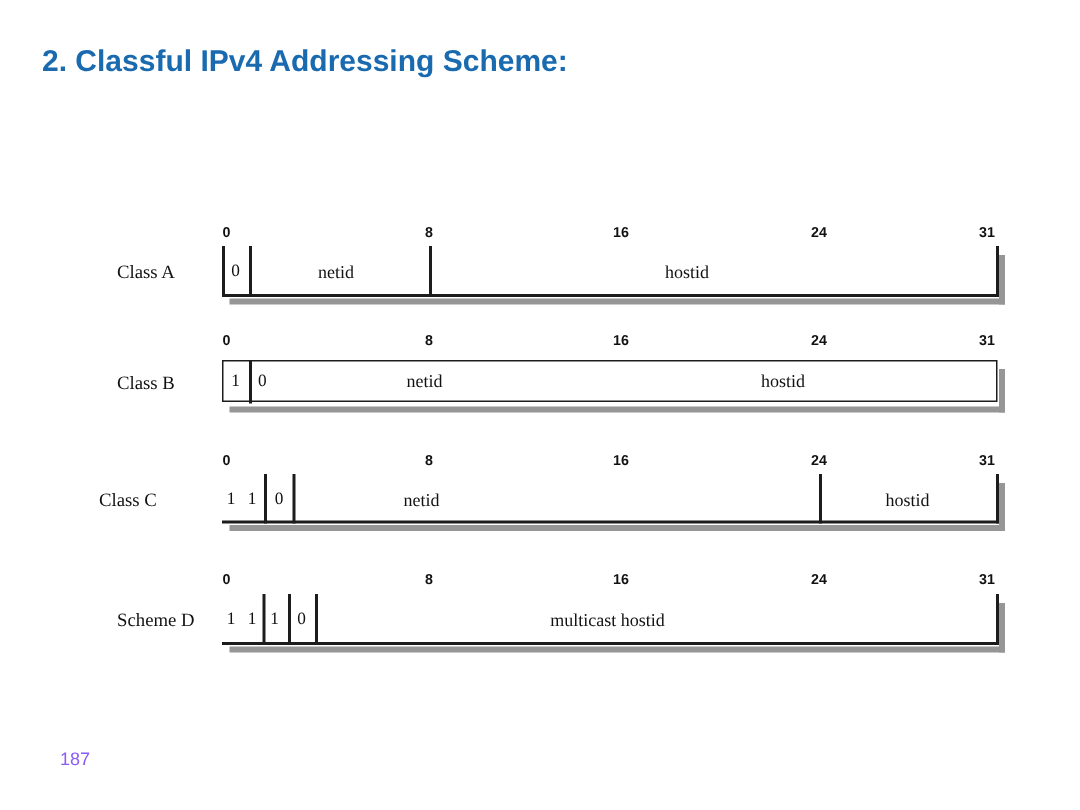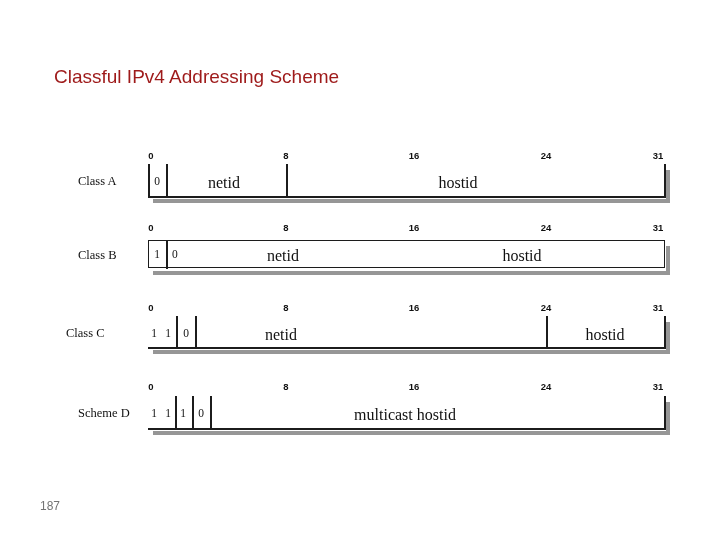--- a/index.html
+++ b/index.html
@@ -2,42 +2,42 @@
 <html><head>
 <meta charset="utf-8">
 <style>
   html,body{margin:0;padding:0;background:#ffffff;}
   .slide{position:relative;width:720px;height:540px;background:#ffffff;overflow:hidden;
          font-family:"Liberation Sans",sans-serif;}
   .title{position:absolute;left:28px;top:30px;font-size:20px;font-weight:bold;color:#1a6ab0;
          letter-spacing:0px;white-space:nowrap;}
   .subtitle{position:absolute;left:54px;top:66px;font-size:19px;font-weight:normal;color:#9e1a1a;
          white-space:nowrap;}
-  .pagenum{position:absolute;left:40px;top:499px;font-size:12px;color:#737373;}
+  .pagenum{position:absolute;left:40px;top:499px;font-size:12px;color:#8b5cf6;}
   
   .tick{position:absolute;font-size:9.5px;font-weight:bold;color:#111;transform:translateX(-50%);
         font-family:"Liberation Sans",sans-serif;white-space:nowrap;}
   .clabel{position:absolute;font-size:12.5px;color:#111;font-family:"Liberation Serif",serif;
         white-space:nowrap;}
   .bit{position:absolute;font-size:11.5px;color:#111;font-family:"Liberation Serif",serif;
         white-space:nowrap;}
-  .field{position:absolute;font-size:16px;color:#111;font-family:"Liberation Serif",serif;
+  .field{position:absolute;font-size:12px;color:#111;font-family:"Liberation Serif",serif;
         white-space:nowrap;}
   .ctr{transform:translateX(-50%);}
   .vline{position:absolute;width:1.5px;background:#1c1c1c;}
   .hline{position:absolute;height:2px;background:#1c1c1c;}
   .boxB{position:absolute;border:1.5px solid #1c1c1c;background:#ffffff;}
   .shadow{position:absolute;background:#969696;}
 </style>
 </head>
 <body>
 
 <div class="slide">
 
-  <div class="subtitle">Classful IPv4 Addressing Scheme</div>
+  <div class="title">2. Classful IPv4 Addressing Scheme:</div>
 
   <div>
     <span class="clabel" style="left:78px;top:174px">Class A</span>
     <span class="tick" style="left:151px;top:150px">0</span>
     <span class="tick" style="left:286px;top:150px">8</span>
     <span class="tick" style="left:414px;top:150px">16</span>
     <span class="tick" style="left:546px;top:150px">24</span>
     <span class="tick" style="left:658px;top:150px">31</span>
     <div class="vline" style="left:148px;top:164px;height:34px"></div>
     <div class="vline" style="left:166px;top:164px;height:34px"></div>

